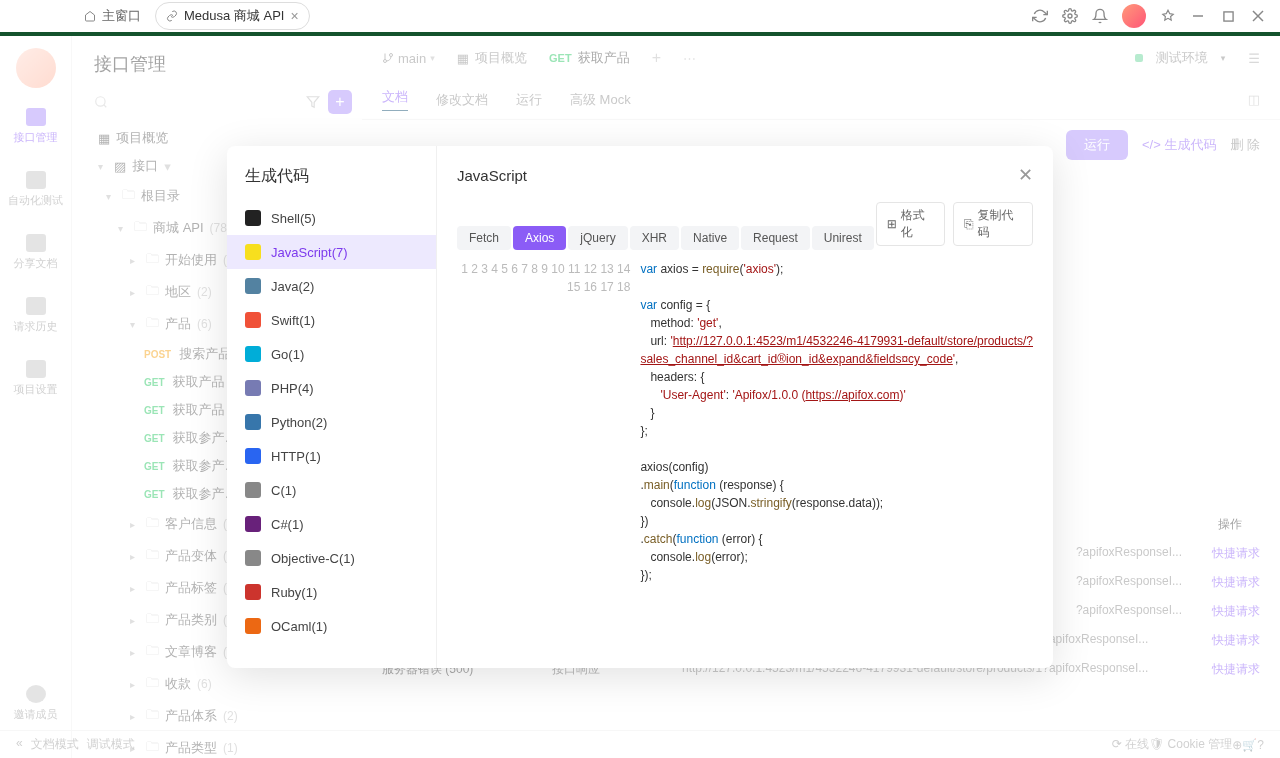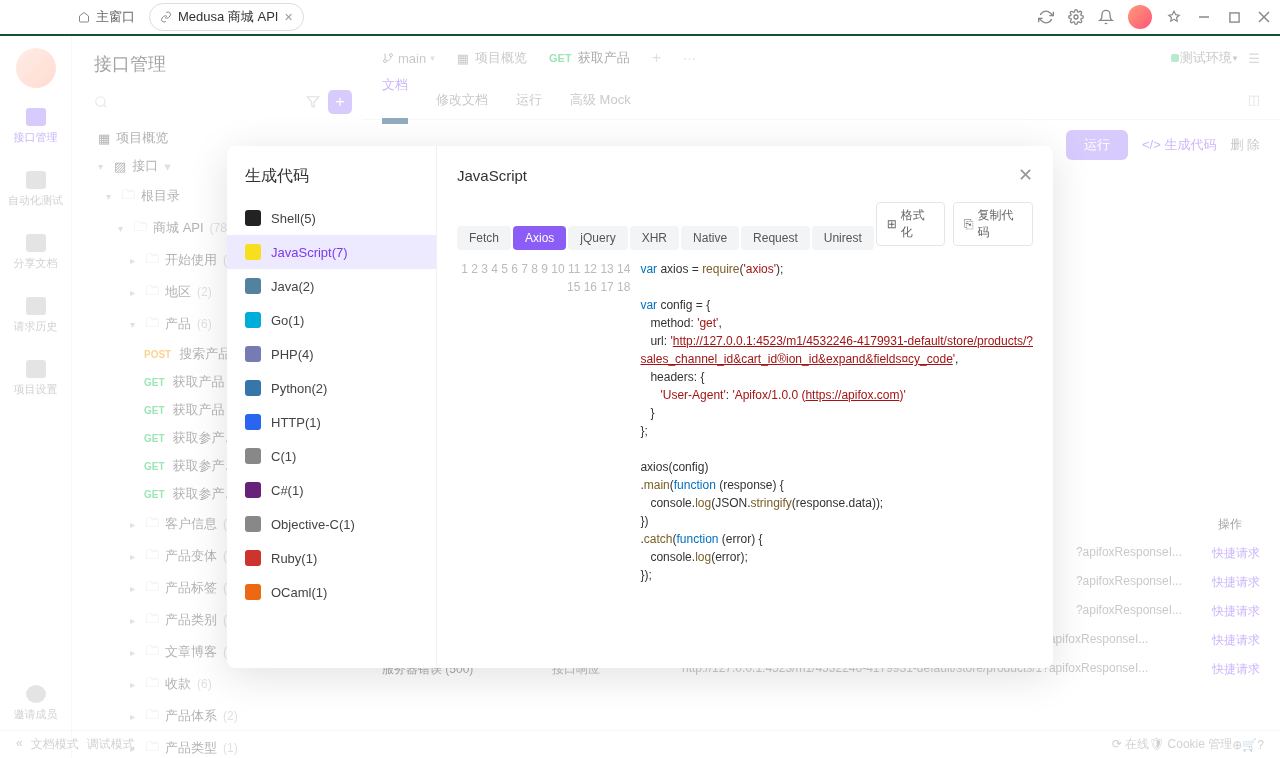--- a/index.html
+++ b/index.html
@@ -1,19 +1,19 @@
 <!DOCTYPE html>
 <html><head>
 <meta charset="utf-8">
 <style>
 * { margin: 0; padding: 0; box-sizing: border-box; font-family: -apple-system, "PingFang SC", "Microsoft YaHei", sans-serif; }
 body { width: 1280px; height: 758px; background: #fff; overflow: hidden; font-size: 13px; color: #333; position: relative; }
 
 
-.titlebar { height: 36px; display: flex; align-items: center; padding: 0 8px; border-bottom: 2px solid #14532d; }
+.titlebar { height: 36px; display: flex; align-items: center; padding: 0 14px; border-bottom: 4px solid #14532d; }
 .titlebar-left { display: flex; align-items: center; gap: 4px; padding-left: 60px; }
 .home-tab { display: flex; align-items: center; gap: 6px; padding: 4px 10px; color: #666; }
 .active-tab { display: flex; align-items: center; gap: 6px; padding: 4px 10px; border: 1px solid #ddd; border-radius: 14px; background: #fff; }
 .tab-close { color: #999; cursor: pointer; font-size: 14px; }
 .tab-link-icon { width: 12px; height: 12px; }
 .titlebar-right { margin-left: auto; display: flex; align-items: center; gap: 14px; color: #888; }
 .titlebar-right .icon { width: 16px; height: 16px; display: flex; align-items: center; justify-content: center; }
 .avatar-small { width: 24px; height: 24px; border-radius: 50%; background: linear-gradient(135deg,#ff9a7a,#f57); }
 
 
@@ -41,26 +41,26 @@
 .method.post { color: #f59e0b; }
 .method.get { color: #22c55e; }
 
 
 .content { flex: 1; display: flex; flex-direction: column; overflow: hidden; }
 .tab-strip { height: 44px; display: flex; align-items: center; padding: 0 20px; gap: 22px; color: #888; }
 .tab-strip .branch { display: flex; align-items: center; gap: 4px; }
 .tab-strip .tab { display: flex; align-items: center; gap: 6px; }
 .tab-strip .tab.active { color: #444; }
 .method-badge { color: #22c55e; font-weight: 600; font-size: 11px; }
-.env-selector { margin-left: auto; display: flex; align-items: center; gap: 1px; color: #888; }
+.env-selector { margin-left: auto; display: flex; align-items: center; gap: 13px; color: #888; }
 .env-dot { width: 8px; height: 8px; background: #60d394; border-radius: 2px; }
 .menu-icon { color: #aaa; }
 
 .subtabs { height: 40px; display: flex; align-items: center; padding: 0 20px; gap: 28px; color: #888; border-bottom: 1px solid #f0f0f0; }
-.subtabs .st.active { color: #8b5cf6; border-bottom: 6px solid #0c4a6e; padding-bottom: 24px; }
+.subtabs .st.active { color: #8b5cf6; border-bottom: 1px solid #0c4a6e; padding-bottom: 4px; }
 
 .action-bar { height: 50px; display: flex; align-items: center; padding: 0 20px; gap: 14px; justify-content: flex-end; color: #888; }
 .run-btn { background: #a78bfa; color: #fff; padding: 6px 18px; border-radius: 6px; font-size: 13px; }
 .ghost-btn { color: #8b5cf6; }
 
 .data-area { flex: 1; padding: 0 20px; color: #666; font-size: 12px; overflow: hidden; }
 .data-row { display: flex; gap: 30px; padding: 6px 0; }
 .data-row .col1 { width: 140px; color: #444; }
 .data-row .col2 { width: 100px; }
 .data-row .col3 { flex: 1; overflow: hidden; text-overflow: ellipsis; white-space: nowrap; color: #888; }
@@ -439,20 +439,24 @@
           </div>
           <div class="lang-item active">
             <span class="lang-icon" style="background:#f7df1e"></span>
             <span>JavaScript(7)</span>
           </div>
           <div class="lang-item">
             <span class="lang-icon" style="background:#5382a1"></span>
             <span>Java(2)</span>
           </div>
           <div class="lang-item">
+            <span class="lang-icon" style="background:#f05138"></span>
+            <span>Swift(1)</span>
+          </div>
+          <div class="lang-item">
             <span class="lang-icon" style="background:#00add8"></span>
             <span>Go(1)</span>
           </div>
           <div class="lang-item">
             <span class="lang-icon" style="background:#777bb3"></span>
             <span>PHP(4)</span>
           </div>
           <div class="lang-item">
             <span class="lang-icon" style="background:#3776ab"></span>
             <span>Python(2)</span>

